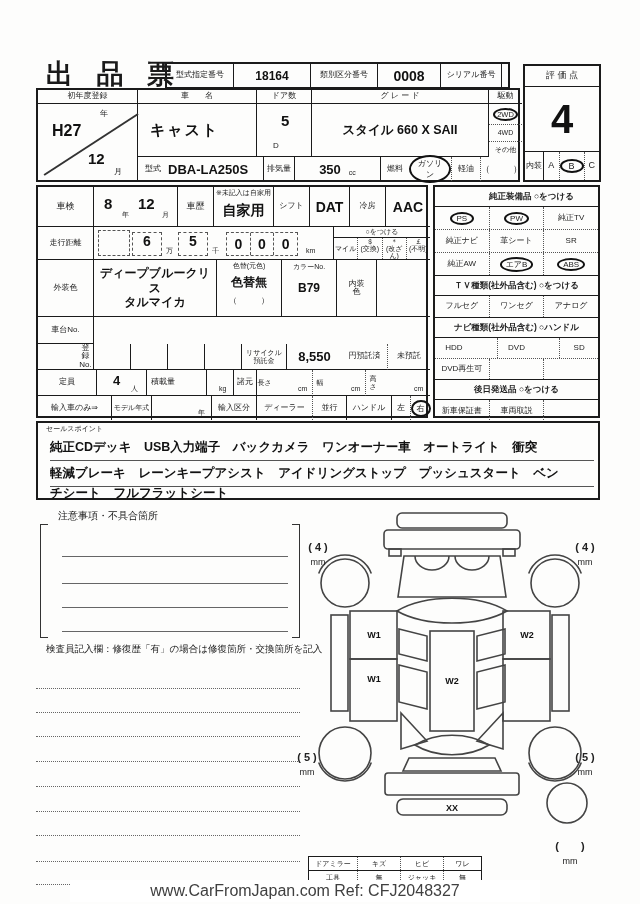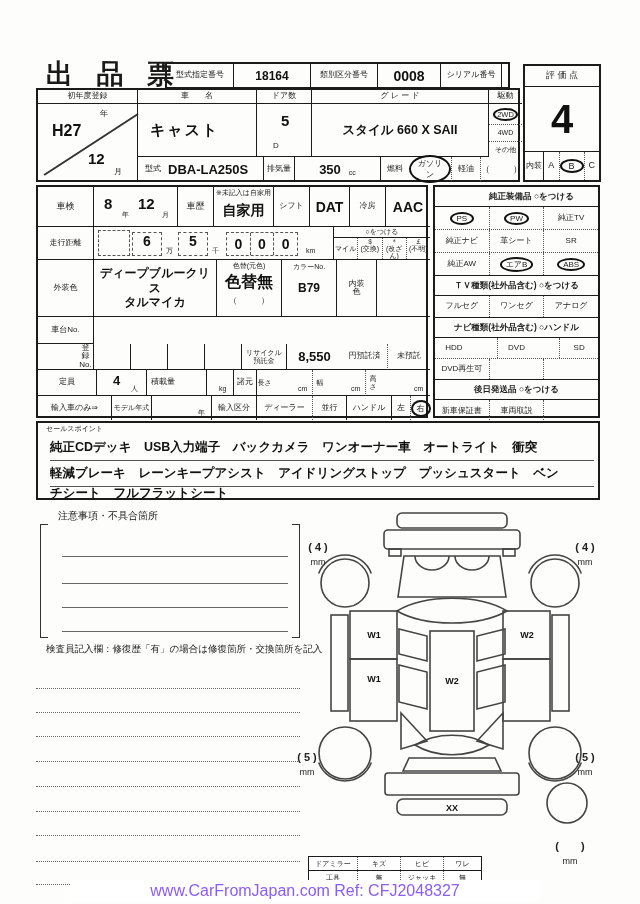--- a/index.html
+++ b/index.html
@@ -151,21 +151,21 @@
 
     <div class="a ctr lab cr cb" style="left:0;top:73px;width:56px;height:57px;">外装色</div>
     <div class="a cr cb ctr" style="left:56px;top:73px;width:123px;height:57px;">
       <div class="val" style="font-size:12px;line-height:1.2;text-align:center;">
         <span>ディープブルークリス</span><br>
         <span>タルマイカ</span>
       </div>
     </div>
     <div class="a cr cb" style="left:179px;top:73px;width:65px;height:57px;">
       <div class="lab7 ctr" style="height:12px;">色替(元色)</div>
-      <div class="ctr val" style="height:20px;font-size:16px;">色替無</div>
+      <div class="ctr val" style="height:20px;font-size:12px;">色替無</div>
       <div class="ctr lab" style="height:18px;">（　　　）</div>
     </div>
     <div class="a cr cb" style="left:244px;top:73px;width:55px;height:57px;">
       <div class="lab7 ctr" style="height:14px;">カラーNo.</div>
       <div class="ctr val" style="height:28px;font-size:12px;">B79</div>
     </div>
     <div class="a ctr lab cr cb" style="left:299px;top:73px;width:40px;height:57px;white-space:pre-line;">内装
 色</div>
     <div class="a cb" style="left:339px;top:73px;width:53px;height:57px;"></div>
 
@@ -375,15 +375,15 @@
       <div class="ctr lab7 dl" style="flex:1;">ワレ</div>
     </div>
     <div class="ct" style="display:flex;height:13px;">
       <div class="ctr lab7" style="width:48px;">工具</div>
       <div class="ctr lab7 dl" style="width:42px;">無</div>
       <div class="ctr lab7 dl" style="width:42px;">ジャッキ</div>
       <div class="ctr lab7 dl" style="flex:1;">無</div>
     </div>
   </div>
 
-  <div class="a" style="left:70px;top:880px;width:470px;height:22px;background:#fff;display:flex;align-items:center;justify-content:center;font-size:16px;color:#8b5cf6;">www.CarFromJapan.com Ref: CFJ2048327</div>
+  <div class="a" style="left:70px;top:880px;width:470px;height:22px;background:#fff;display:flex;align-items:center;justify-content:center;font-size:16px;color:#404040;">www.CarFromJapan.com Ref: CFJ2048327</div>
 
 </div>
 
 </body></html>

